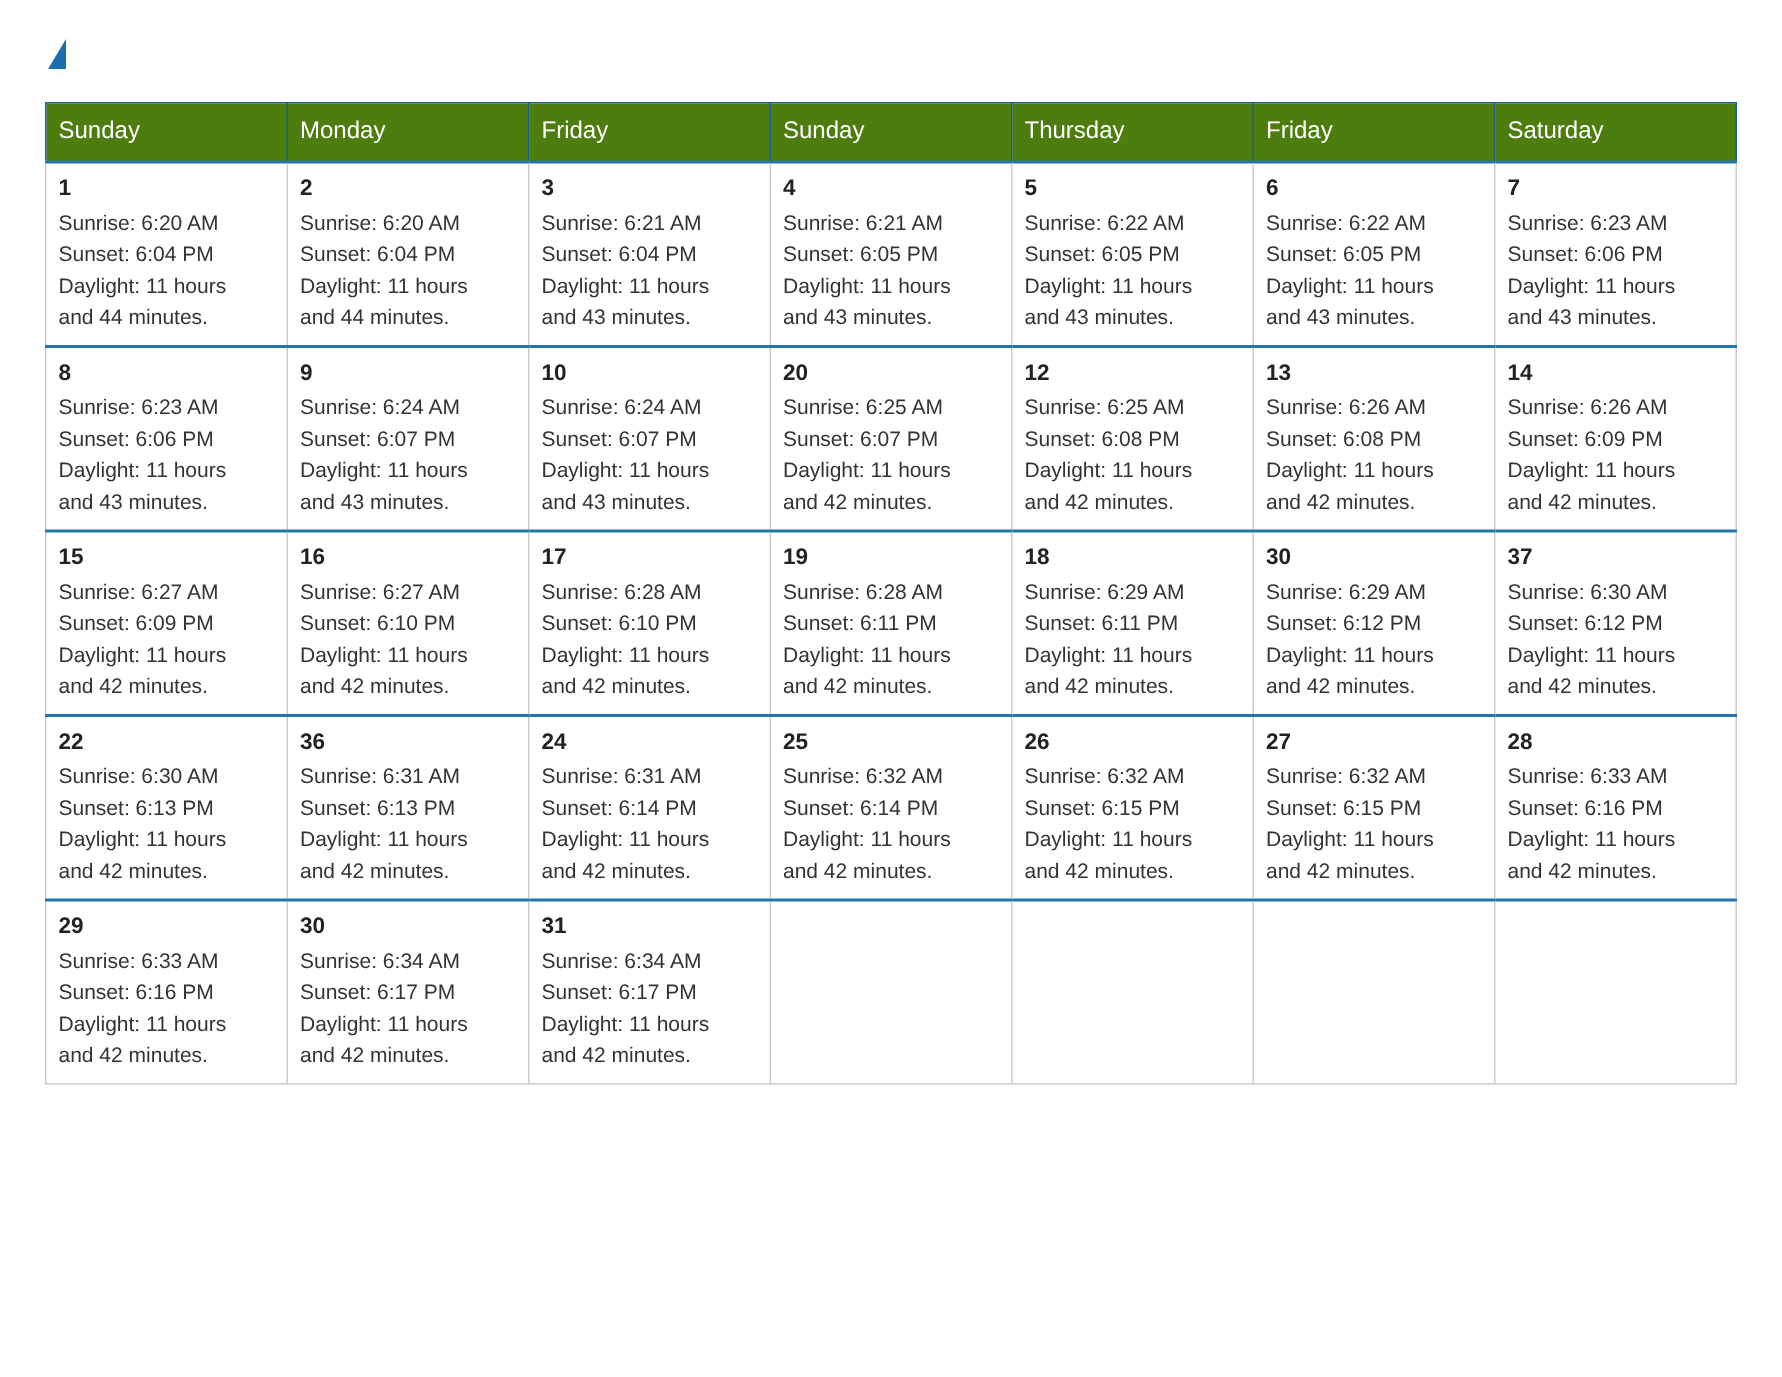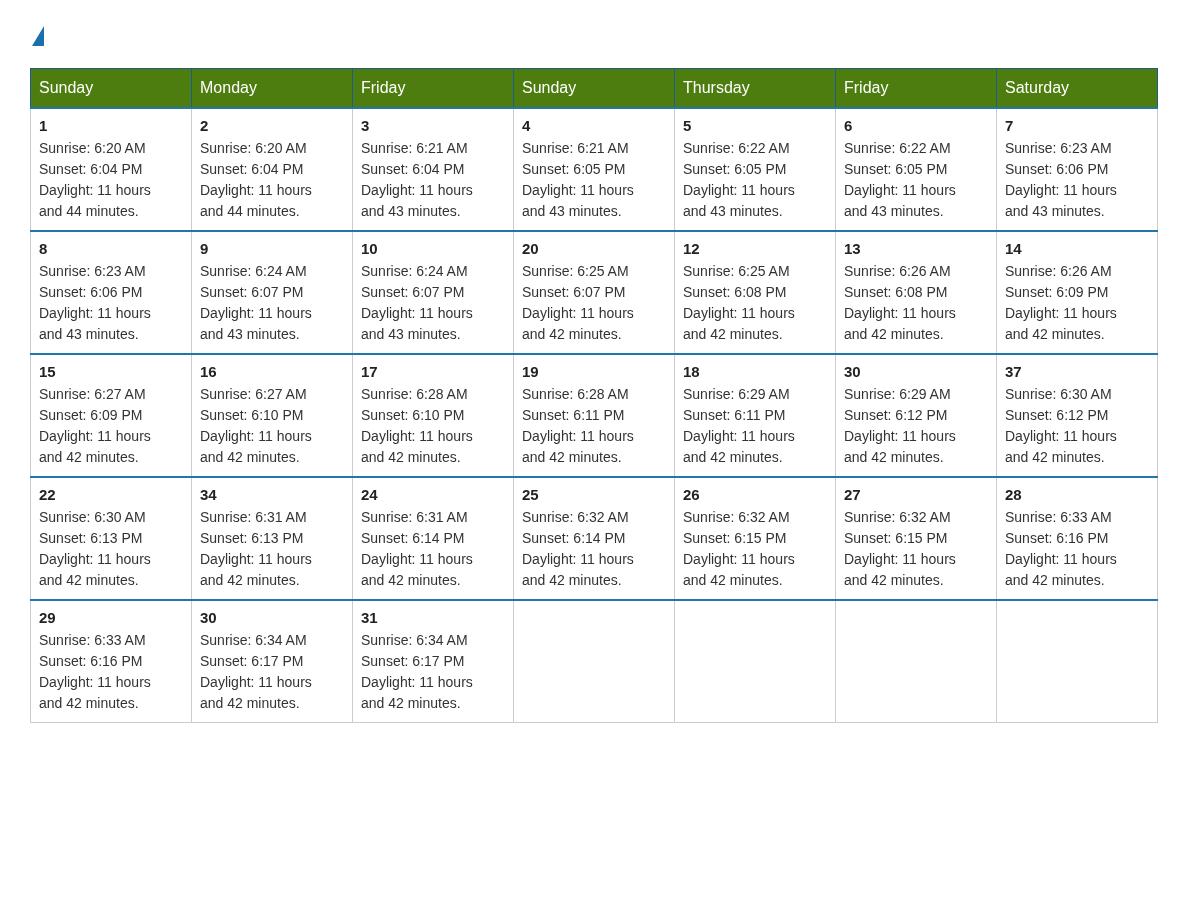--- a/index.html
+++ b/index.html
@@ -318,21 +318,21 @@
         <td>
         <div class="day-number">22</div>
         <div class="day-info">
           Sunrise: 6:30 AM<br>
           Sunset: 6:13 PM<br>
           Daylight: 11 hours<br>
           and 42 minutes.
         </div>
       </td>
         <td>
-        <div class="day-number">34</div>
+        <div class="day-number">36</div>
         <div class="day-info">
           Sunrise: 6:31 AM<br>
           Sunset: 6:13 PM<br>
           Daylight: 11 hours<br>
           and 42 minutes.
         </div>
       </td>
         <td>
         <div class="day-number">24</div>
         <div class="day-info">

